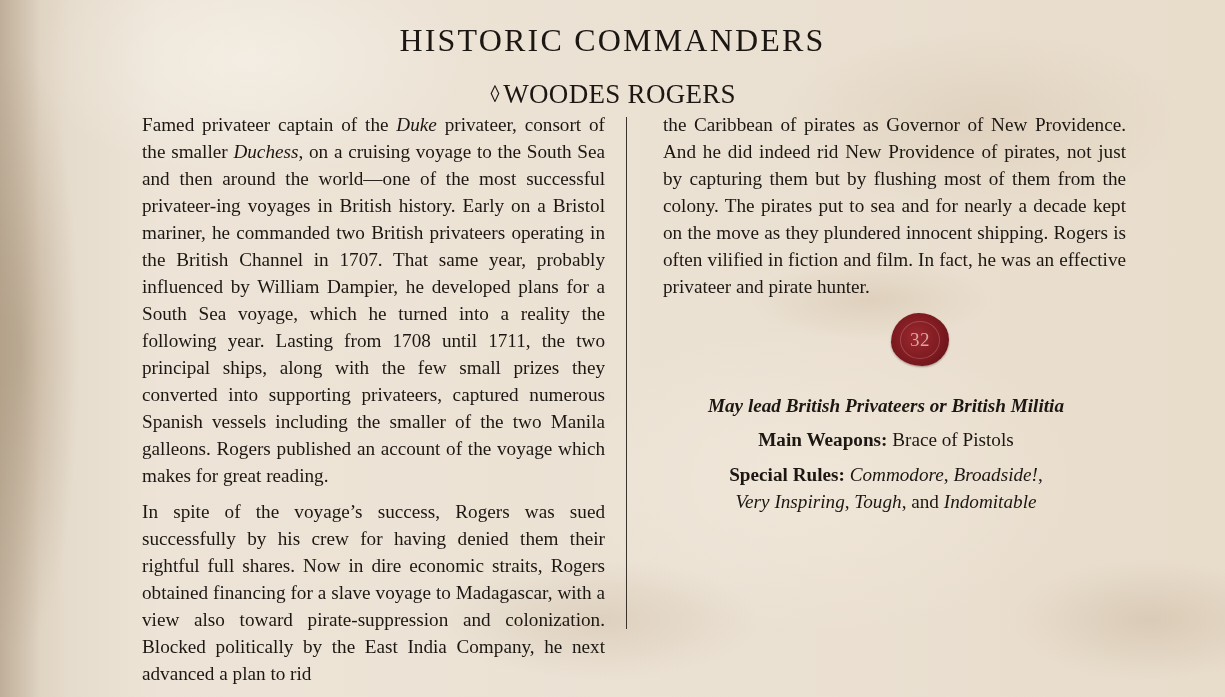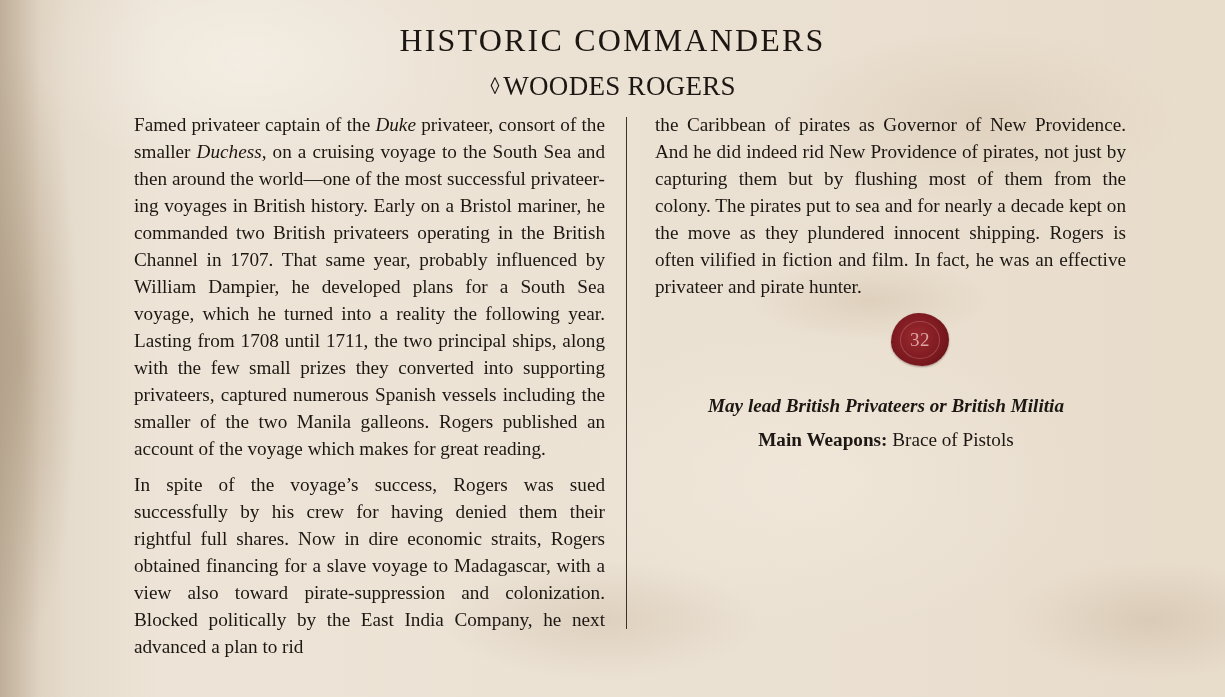--- a/index.html
+++ b/index.html
@@ -39,42 +39,42 @@
       letter-spacing: 2.2px;
       font-weight: normal;
       margin: 0;
     }
     .subtitle {
       position: absolute;
       left: 0; right: 0;
       top: 67px;
       text-align: center;
       font-size: 27px;
-      margin: 4px;
+      margin: 12px;
       font-weight: normal;
       letter-spacing: 0.3px;
     }
     .subtitle .diamond {
       display: inline-block;
       font-size: 24px;
       margin-right: 2px;
       transform: scaleX(0.75);
       position: relative;
       top: -1px;
     }
     .col {
       position: absolute;
       top: 111px;
       font-size: 19.2px;
       line-height: 27px;
       text-align: justify;
       hyphens: manual;
     }
     .col p {
-      margin: 0 0 9px 4px;
+      margin: 0 0 9px 12px;
     }
     .col-left {
       left: 130px;
       width: 475px;
     }
     .col-right {
       left: 651px;
       width: 475px;
     }
     .divider {
@@ -146,13 +146,14 @@
 </div>
 
 <div class="seal">
   <div class="ring"></div>
   <span>32</span>
 </div>
 
 <div class="stats">
   <p class="lead">May lead British Privateers or British Militia</p>
   <p><b>Main Weapons:</b><span> Brace of Pistols</span><br></p>
+  <p><b>Special Rules:</b> <i>Commodore</i><span>, </span><i>Broadside!</i><span>,</span><br><i>Very Inspiring</i><span>, </span><i>Tough</i><span>, and </span><i>Indomitable</i></p>
 </div>
 
 </body></html>

